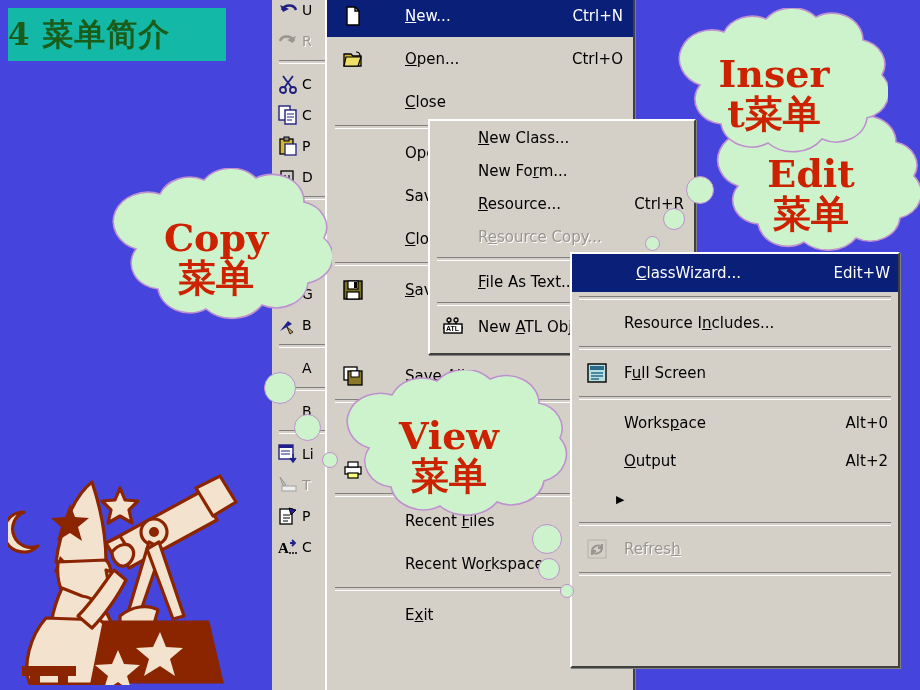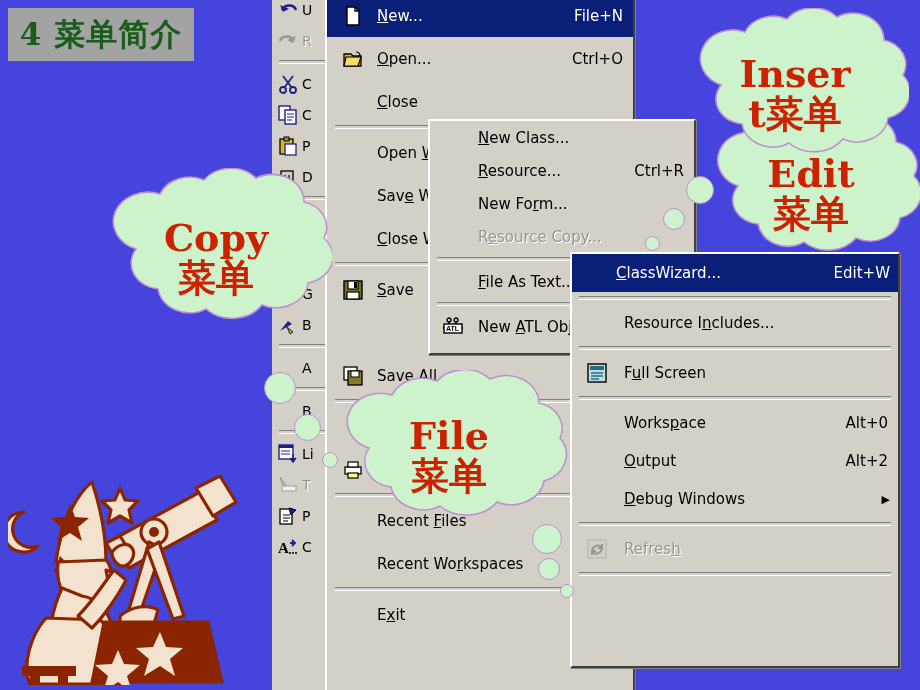--- a/index.html
+++ b/index.html
@@ -5,23 +5,23 @@
   html,body{margin:0;padding:0;}
   body{
     width:920px;height:690px;overflow:hidden;position:relative;
     background:#4545dd;
     font-family:"Liberation Sans","DejaVu Sans",sans-serif;
   }
   .stage{position:absolute;left:0;top:0;width:920px;height:690px;overflow:hidden;}
 
   
   #title-box{
-    position:absolute;left:8px;top:8px;width:186px;height:53px;
-    background:#a3a3a3;
-    display:flex;align-items:center;justify-content:center;
+    position:absolute;left:8px;top:8px;width:218px;height:53px;
+    background:#14b8a6;
+    display:flex;align-items:center;
     z-index:60;
   }
   #title-box .t{
     font-family:"DejaVu Serif","Liberation Serif",serif;
     font-size:31px;font-weight:bold;color:#1a5c1a;letter-spacing:1px;
     white-space:nowrap;
   }
 
   
   .menu{
@@ -53,52 +53,52 @@
   
   #edit-menu{left:272px;top:-6px;width:62px;height:700px;border-left:none;border-top:none;}
   #edit-menu .mi{height:31px;font-size:14px;padding-left:2px;}
   #edit-menu .mi .ic{width:28px;flex:0 0 28px;}
   #edit-menu .mi .lb{overflow:hidden;}
 
   
   #file-menu{left:325px;top:-6px;width:310px;height:700px;border-top:none;}
   #file-menu .mi{height:43px;}
   #file-menu .mi .ic{width:40px;flex:0 0 40px;}
-  #file-menu .mi .lb{padding-left:4px;}
+  #file-menu .mi .lb{padding-left:4px;margin-left:28px;}
   #file-menu .sep{margin:2px 8px;}
 
   
   #insert-menu{left:428px;top:95px;width:268px;height:236px;margin-top:24px;}
   #insert-menu .mi{height:33px;}
   #insert-menu .mi .ic{width:34px;flex:0 0 34px;}
   #insert-menu .mi .lb{padding-left:8px;}
 
   
   #view-menu{left:570px;top:252px;width:330px;height:416px;}
   #view-menu .mi{height:38px;}
   #view-menu .mi .ic{width:38px;flex:0 0 38px;}
   #view-menu .mi .lb{padding-left:8px;}
-  #view-menu .mi.hl{margin-left:-2px;margin-right:-2px;padding-left:0;}
+  #view-menu .mi.hl{margin-left:-2px;margin-right:-2px;padding-left:20px;}
 
   
   .bubble{position:absolute;}
   .bubble .txt{
     position:absolute;left:0;top:0;width:100%;height:100%;
     display:flex;flex-direction:column;align-items:center;justify-content:center;
     font-family:"DejaVu Serif","Liberation Serif",serif;
     font-weight:bold;color:#cc2200;line-height:1.05;text-align:center;
     pointer-events:none;
   }
   .bubble .l1{font-size:38px;}
   .bubble .l2{font-size:38px;}
   .tail{position:absolute;border:1.5px solid #c08fd0;background:#ccf3cc;border-radius:50%;}
 
   #bub-file{left:100px;top:168px;width:232px;height:180px;z-index:40;}
   #bub-view{left:330px;top:370px;width:238px;height:172px;z-index:41;}
-  #bub-insert{left:681px;top:8px;width:228px;height:172px;z-index:43;}
+  #bub-insert{left:660px;top:8px;width:228px;height:172px;z-index:43;}
   #bub-edit{left:700px;top:110px;width:222px;height:168px;z-index:42;}
 
   
   #wizard{position:absolute;left:8px;top:470px;width:262px;height:215px;z-index:30;}
 
   svg{display:block;}
   .no-sel{user-select:none;}
 </style>
 </head>
 <body class="no-sel">
@@ -250,21 +250,21 @@
 
   <div class="menu" id="file-menu">
       <div class="mi hl">
         <span class="ic">
           <svg width="20" height="22" viewBox="0 0 20 20">
             <path d="M4 1h8l4 4v14H4z" fill="#fff" stroke="#000" stroke-width="1.4"></path>
             <path d="M12 1v4h4" fill="none" stroke="#000" stroke-width="1.4"></path>
           </svg>
         </span>
         <span class="lb"><span class="u">N</span>ew...</span>
-        <span class="ac">File+N</span>
+        <span class="ac">Ctrl+N</span>
       </div>
       <div class="mi">
         <span class="ic">
           <svg width="20" height="20" viewBox="0 0 20 20">
             <path d="M1 5h7l2 2h8v10H1z" fill="#d4b830" stroke="#000" stroke-width="1.3"></path>
             <path d="M3 8h15l-3 9H1z" fill="#f0e06a" stroke="#000" stroke-width="1.2"></path>
             <path d="M13 3c3 0 4 2 4 4" fill="none" stroke="#000" stroke-width="1.2"></path>
           </svg>
         </span>
         <span class="lb"><span class="u">O</span>pen...</span>
@@ -345,26 +345,26 @@
       </div>
     </div>
 
   <div class="menu" id="insert-menu">
       <div class="mi">
         <span class="ic"></span>
         <span class="lb"><span class="u">N</span>ew Class...</span>
       </div>
       <div class="mi">
         <span class="ic"></span>
+        <span class="lb">New Fo<span class="u">r</span>m...</span>
+      </div>
+      <div class="mi">
+        <span class="ic"></span>
         <span class="lb"><span class="u">R</span>esource...</span>
         <span class="ac">Ctrl+R</span>
-      </div>
-      <div class="mi">
-        <span class="ic"></span>
-        <span class="lb">New Fo<span class="u">r</span>m...</span>
       </div>
       <div class="mi dis">
         <span class="ic"></span>
         <span class="lb">R<span class="u">e</span>source Copy...</span>
       </div>
       <div class="sep"></div>
       <div class="mi">
         <span class="ic"></span>
         <span class="lb"><span class="u">F</span>ile As Text...</span>
       </div>
@@ -412,21 +412,20 @@
         <span class="lb">Works<span class="u">p</span>ace</span>
         <span class="ac">Alt+0</span>
       </div>
       <div class="mi">
         <span class="ic"></span>
         <span class="lb"><span class="u">O</span>utput</span>
         <span class="ac">Alt+2</span>
       </div>
       <div class="mi">
         <span class="ic"></span>
-        <span class="lb"><span class="u">D</span>ebug Windows</span>
         <span class="arw">▶</span>
       </div>
       <div class="sep"></div>
       <div class="mi dis">
         <span class="ic">
           <svg width="20" height="20" viewBox="0 0 20 20">
             <rect x="1" y="1" width="18" height="18" fill="#d4d0c8" stroke="#b5b0a8" stroke-width="1"></rect>
             <path d="M5 12a6 6 0 0 1 10-4" fill="none" stroke="#9a968f" stroke-width="2"></path>
             <path d="M15 5v4h-4" fill="none" stroke="#9a968f" stroke-width="2"></path>
             <path d="M15 9a6 6 0 0 1-10 4" fill="none" stroke="#9a968f" stroke-width="2"></path>
@@ -532,21 +531,21 @@
   <div class="tail" style="left:322px;top:452px;width:14px;height:14px;z-index:40;"></div>
 
   <div class="bubble" id="bub-view">
     <svg viewBox="0 0 238 172" width="238" height="172">
       <path d="M62 25 a33 28 0 0 1 45 -14 a35 30 0 0 1 53 -2 a33 28 0 0 1 49 24
                a30 26 0 0 1 21 35 a33 28 0 0 1 -16 43 a33 28 0 0 1 -47 21
                a37 30 0 0 1 -57 4 a33 28 0 0 1 -49 -19 a30 26 0 0 1 -22 -39
                a33 28 0 0 1 23 -53 z" fill="#ccf3cc" stroke="#c08fd0" stroke-width="1.6"></path>
     </svg>
     <div class="txt">
-      <div class="l1">File</div>
+      <div class="l1">View</div>
       <div class="l2">菜单</div>
     </div>
   </div>
   <div class="tail" style="left:532px;top:524px;width:28px;height:28px;z-index:41;"></div>
   <div class="tail" style="left:538px;top:558px;width:20px;height:20px;z-index:41;"></div>
   <div class="tail" style="left:560px;top:584px;width:12px;height:12px;z-index:41;"></div>
 
   <div id="title-box">
     <div class="t">4  菜单简介</div>
   </div>

